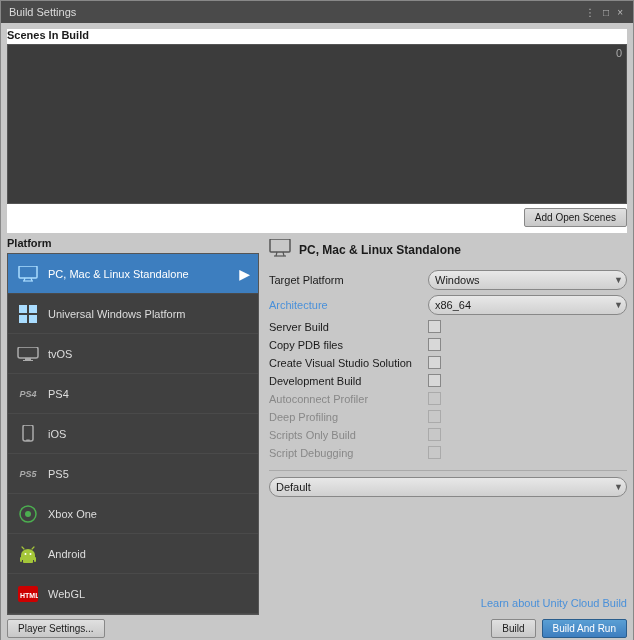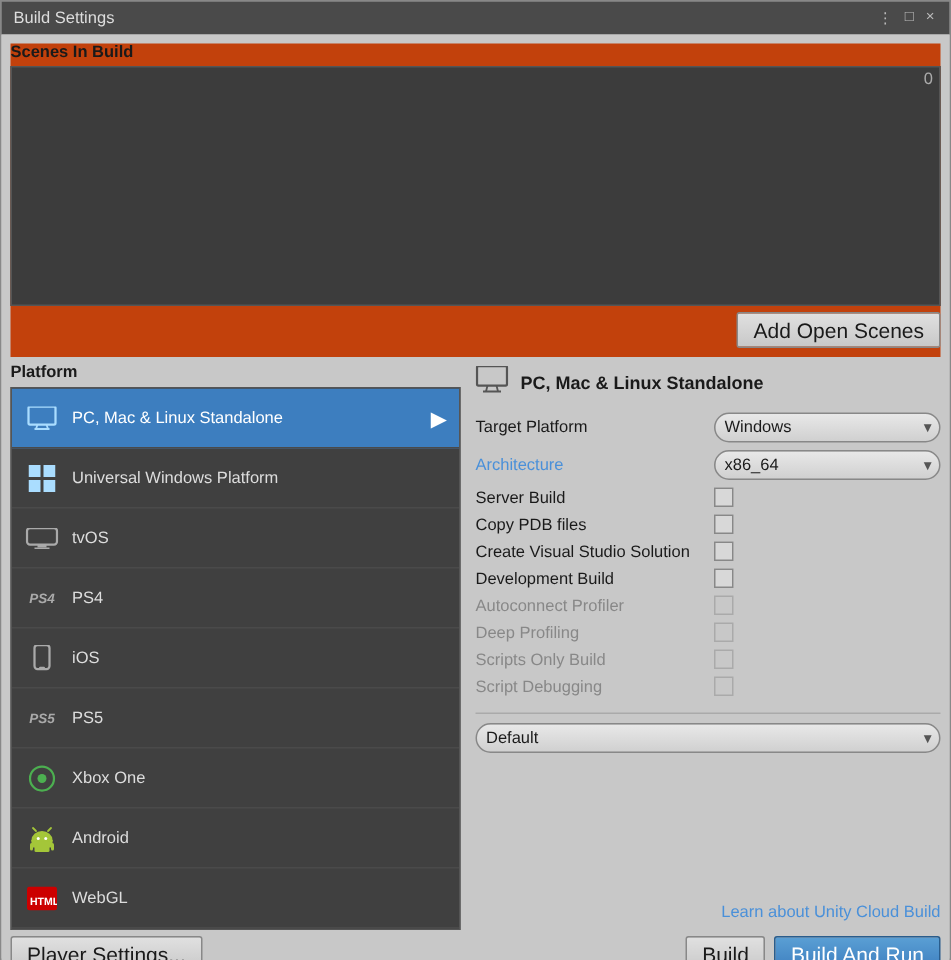--- a/index.html
+++ b/index.html
@@ -48,21 +48,21 @@
     .content {
       flex: 1;
       display: flex;
       flex-direction: column;
       background: #c8c8c8;
       padding: 6px;
       gap: 0;
     }
     
     .scenes-section {
-      background: #c2410c;
+      background: #ffffff;
       margin-bottom: 4px;
     }
     .section-label {
       font-size: 11px;
       font-weight: bold;
       color: #1a1a1a;
       margin-bottom: 3px;
     }
     .scenes-box {
       background: #3c3c3c;
@@ -82,39 +82,39 @@
     .add-open-scenes-row {
       display: flex;
       justify-content: flex-end;
       margin-top: 4px;
       margin-bottom: 6px;
     }
     .btn {
       background: linear-gradient(to bottom, #e0e0e0, #c8c8c8);
       border: 1px solid #888;
       padding: 3px 10px;
-      font-size: 14px;
+      font-size: 10px;
       cursor: pointer;
       color: #1a1a1a;
       border-radius: 2px;
     }
     .btn-blue {
       background: linear-gradient(to bottom, #5a9fd4, #3d7ebf);
       color: white;
       border: 1px solid #2a5d8c;
     }
     
     .main-area {
       display: flex;
       flex: 1;
       gap: 0;
     }
     
     .platform-panel {
-      width: 300px;
+      width: 252px;
       flex-shrink: 0;
       display: flex;
       flex-direction: column;
     }
     .platform-label {
       font-size: 11px;
       font-weight: bold;
       color: #1a1a1a;
       margin-bottom: 4px;
     }

